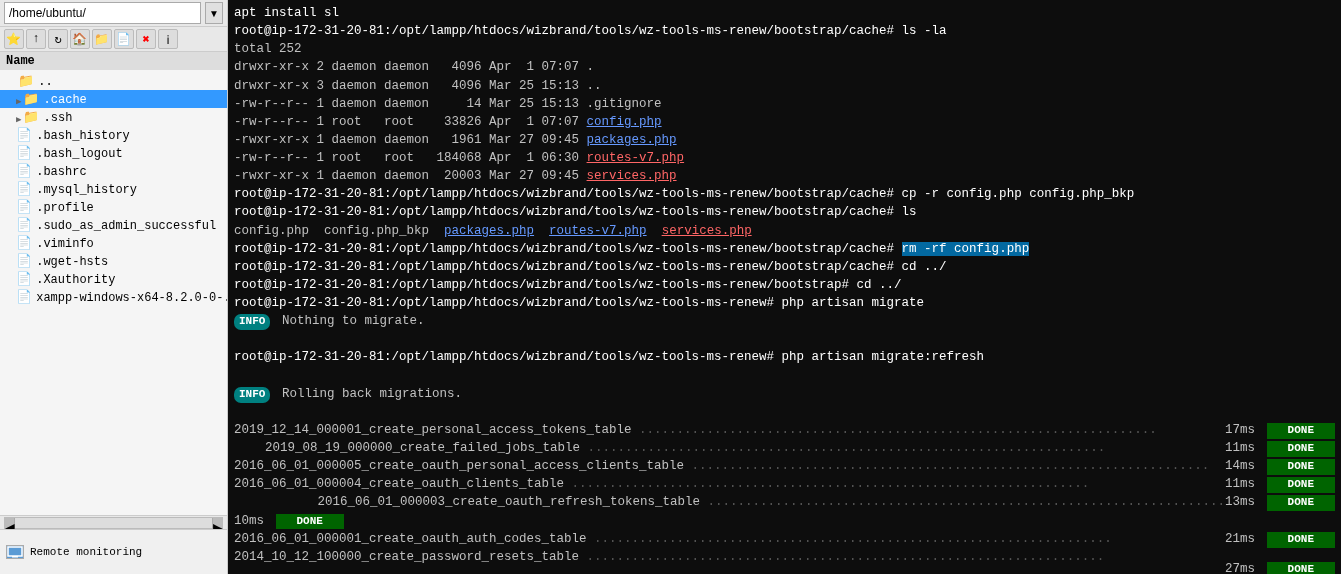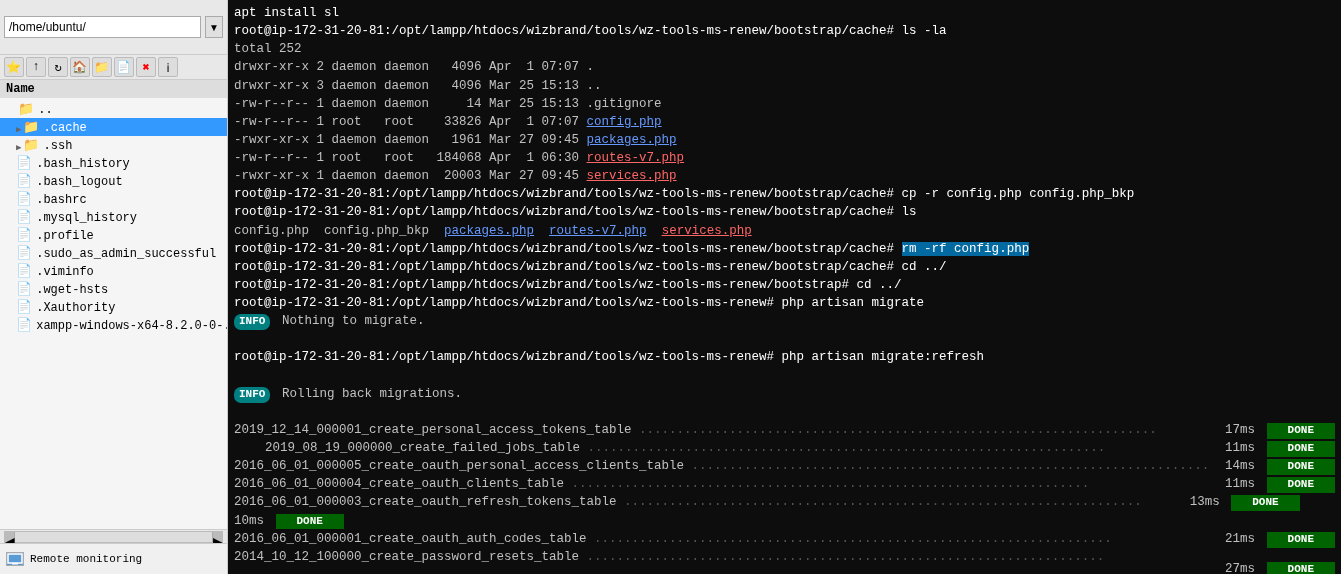--- a/index.html
+++ b/index.html
@@ -14,21 +14,21 @@
       flex-direction: column;
       border-right: 1px solid #ccc;
       height: 574px;
       overflow: hidden;
     }
     .left-panel-header {
       background: #e8e8e8;
       border-bottom: 1px solid #ccc;
       display: flex;
       align-items: center;
-      padding: 16px 4px;
+      padding: 2px 4px;
       gap: 4px;
     }
     .path-input {
       flex: 1;
       font-size: 12px;
       border: 1px solid #aaa;
       background: white;
       padding: 2px 4px;
       height: 22px;
     }
@@ -81,21 +81,21 @@
       display: flex;
       align-items: center;
       padding: 0 4px;
       background: #e8e8e8;
       border-top: 1px solid #ccc;
       height: 14px;
     }
     .monitor-bar {
       display: flex;
       align-items: center;
-      padding: 8px 6px;
+      padding: 15px 6px;
       background: #f0f0f0;
       border-top: 1px solid #ccc;
       gap: 6px;
       font-size: 11px;
     }
     .monitor-icon {
       width: 18px; height: 14px;
       background: #5b9bd5;
       border: 1px solid #aaa;
       display: flex; align-items: center; justify-content: center;
@@ -266,19 +266,19 @@
   <div class="line"><span class="info-badge">INFO</span> Nothing to migrate.</div>
   <div class="line">&nbsp;</div>
   <div class="line"><span class="t-white">root@ip-172-31-20-81:/opt/lampp/htdocs/wizbrand/tools/wz-tools-ms-renew# php artisan migrate:refresh</span></div>
   <div class="line">&nbsp;</div>
   <div class="line"><span class="info-badge">INFO</span> Rolling back migrations.</div>
   <div class="line">&nbsp;</div>
   <div class="line" style="display:flex; justify-content:space-between;"><span>2019_12_14_000001_create_personal_access_tokens_table <span style="color:#555;">.....................................................................</span></span><span style="color:#c0c0c0;">17ms <span class="done-badge">DONE</span></span></div>
   <div class="line" style="display:flex; justify-content:space-between;margin-left:31px;"><span>2019_08_19_000000_create_failed_jobs_table <span style="color:#555;">.....................................................................</span></span><span style="color:#c0c0c0;">11ms <span class="done-badge">DONE</span></span></div>
   <div class="line" style="display:flex; justify-content:space-between;"><span>2016_06_01_000005_create_oauth_personal_access_clients_table <span style="color:#555;">.....................................................................</span></span><span style="color:#c0c0c0;">14ms <span class="done-badge">DONE</span></span></div>
   <div class="line" style="display:flex; justify-content:space-between;"><span>2016_06_01_000004_create_oauth_clients_table <span style="color:#555;">.....................................................................</span></span><span style="color:#c0c0c0;">11ms <span class="done-badge">DONE</span></span></div>
-  <div class="line" style="display:flex; justify-content:flex-start;gap:48px;"><span>2016_06_01_000003_create_oauth_refresh_tokens_table <span style="color:#555;">.....................................................................</span></span><span style="color:#c0c0c0;">13ms <span class="done-badge">DONE</span></span></div>
+  <div class="line" style="display:flex; justify-content:flex-end;"><span>2016_06_01_000003_create_oauth_refresh_tokens_table <span style="color:#555;">.....................................................................</span></span><span style="color:#c0c0c0;">13ms <span class="done-badge">DONE</span></span></div>
   <div class="line" style="display:flex; justify-content:space-between;"><span style="color:#c0c0c0;">10ms <span class="done-badge">DONE</span></span></div>
   <div class="line" style="display:flex; justify-content:space-between;"><span>2016_06_01_000001_create_oauth_auth_codes_table <span style="color:#555;">.....................................................................</span></span><span style="color:#c0c0c0;">21ms <span class="done-badge">DONE</span></span></div>
   <div class="line" style="display:flex; justify-content:space-between;"><span>2014_10_12_100000_create_password_resets_table <span style="color:#555;">.....................................................................</span></span><span style="color:#c0c0c0;margin-top:12px;">27ms <span class="done-badge">DONE</span></span></div>
   <div class="line" style="display:flex; justify-content:space-between;"><span>2014_10_12_000000_create_users_table <span style="color:#555;">.....................................................................</span></span><span style="color:#c0c0c0;">16ms <span class="done-badge">DONE</span></span></div>
 
 </div>
 
 </body></html>

